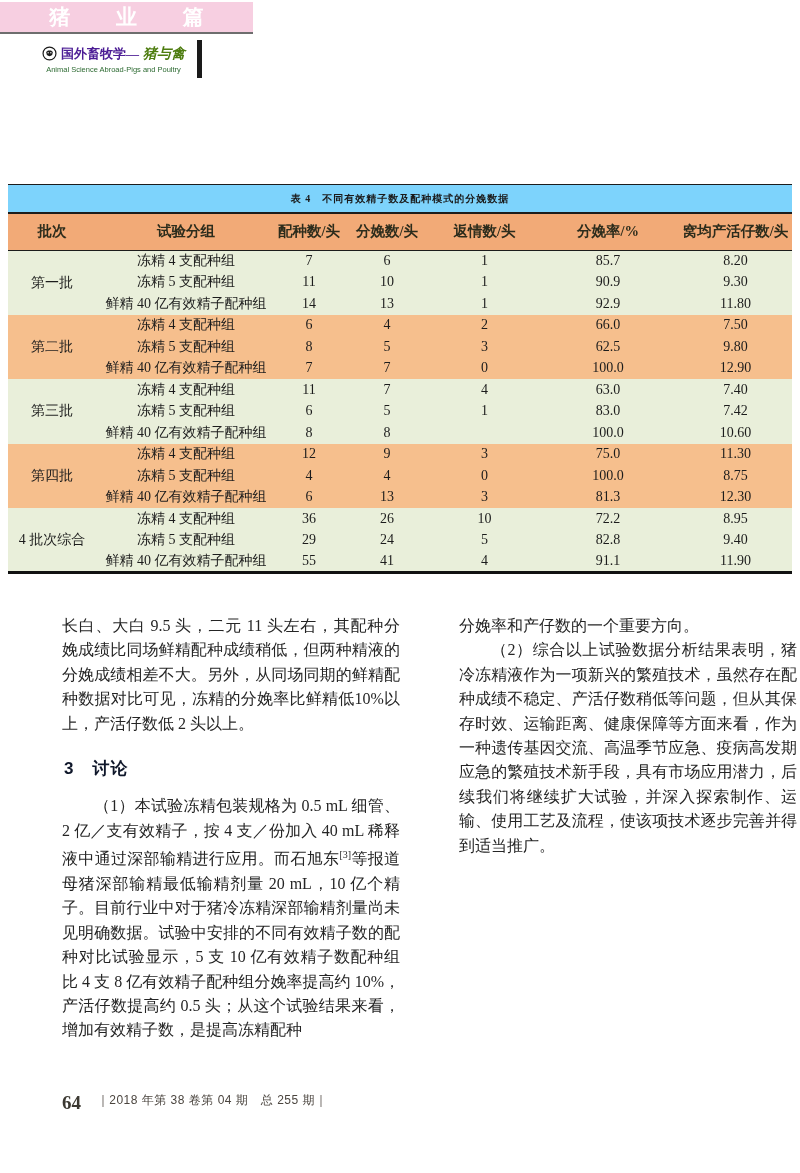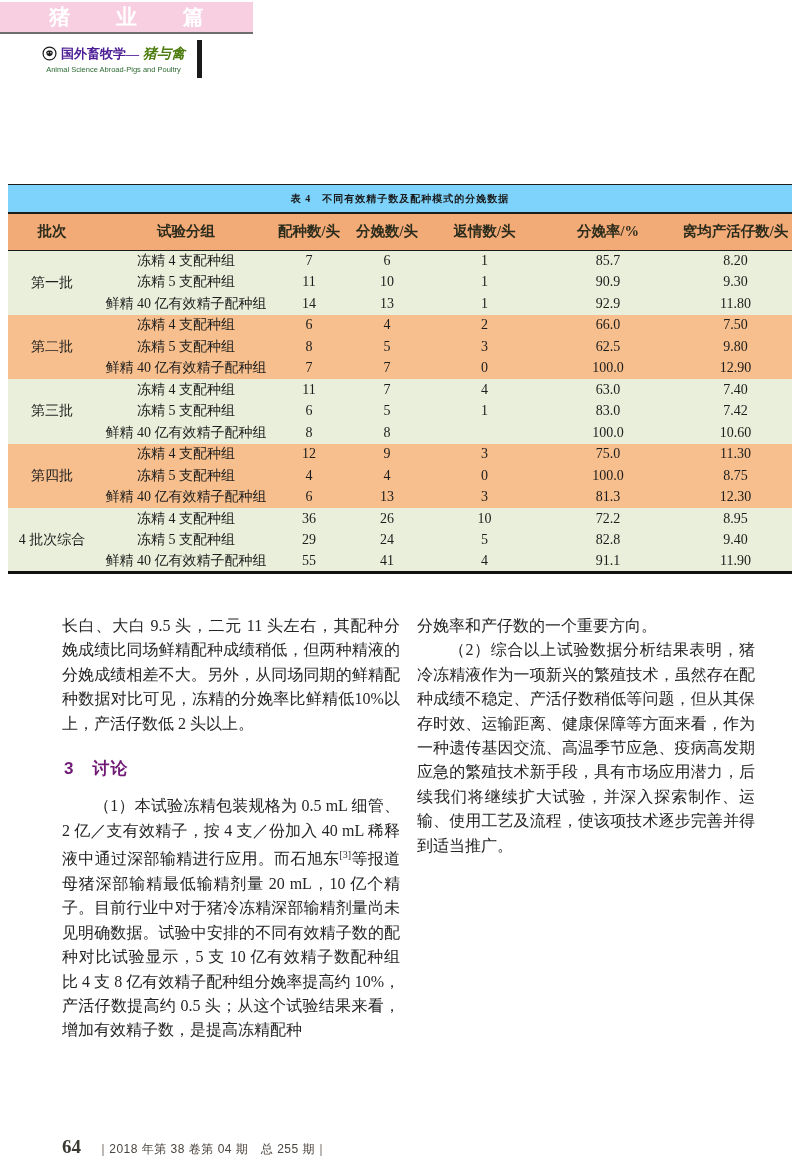--- a/index.html
+++ b/index.html
@@ -73,35 +73,35 @@
     text-align: center; vertical-align: middle;
   }
   table.ftable tr.g-green td { background: #e9efda; }
   table.ftable tr.g-orange td { background: #f6bf8d; }
   table.ftable tbody { border-bottom: 3px solid #111; }
 
   
   .col { position: absolute; width: 338px; font-size: 16px; line-height: 24.4px;
          text-align: justify; color: #252525; }
   .col-left  { left: 62px;  top: 614px; }
-  .col-right { left: 417px; top: 614px; }
+  .col-right { left: 459px; top: 614px; }
   .col p { margin: 0; }
   .col p.indent { text-indent: 2em; }
   .sec-heading {
-    color: #701a75; font-size: 17px; margin: 21px 0 13px 2px;
+    color: #0f172a; font-size: 17px; margin: 21px 0 13px 2px;
     font-family: "Liberation Sans", "DejaVu Sans", sans-serif;
     font-weight: 600; letter-spacing: 1px;
   }
   .refs { font-weight: bold; text-indent: 2em; margin-top: 27px; }
   sup.cite { font-size: 10px; }
 
   
   .footer {
-    position: absolute; left: 62px; top: 1136px;
-    display: flex; align-items: flex-end; color: #46413b;
+    position: absolute; left: 62px; top: 1092px;
+    display: flex; align-items: flex-start; color: #46413b;
   }
   .page-num { font-size: 19px; font-weight: bold; color: #3b3831; }
   .issue-info {
     margin-left: 16px; font-size: 12px; letter-spacing: 0.5px;
     font-family: "Liberation Sans", "DejaVu Sans", sans-serif; color: #4b453f;
   }
 </style>
 </head>
 <body>
 

